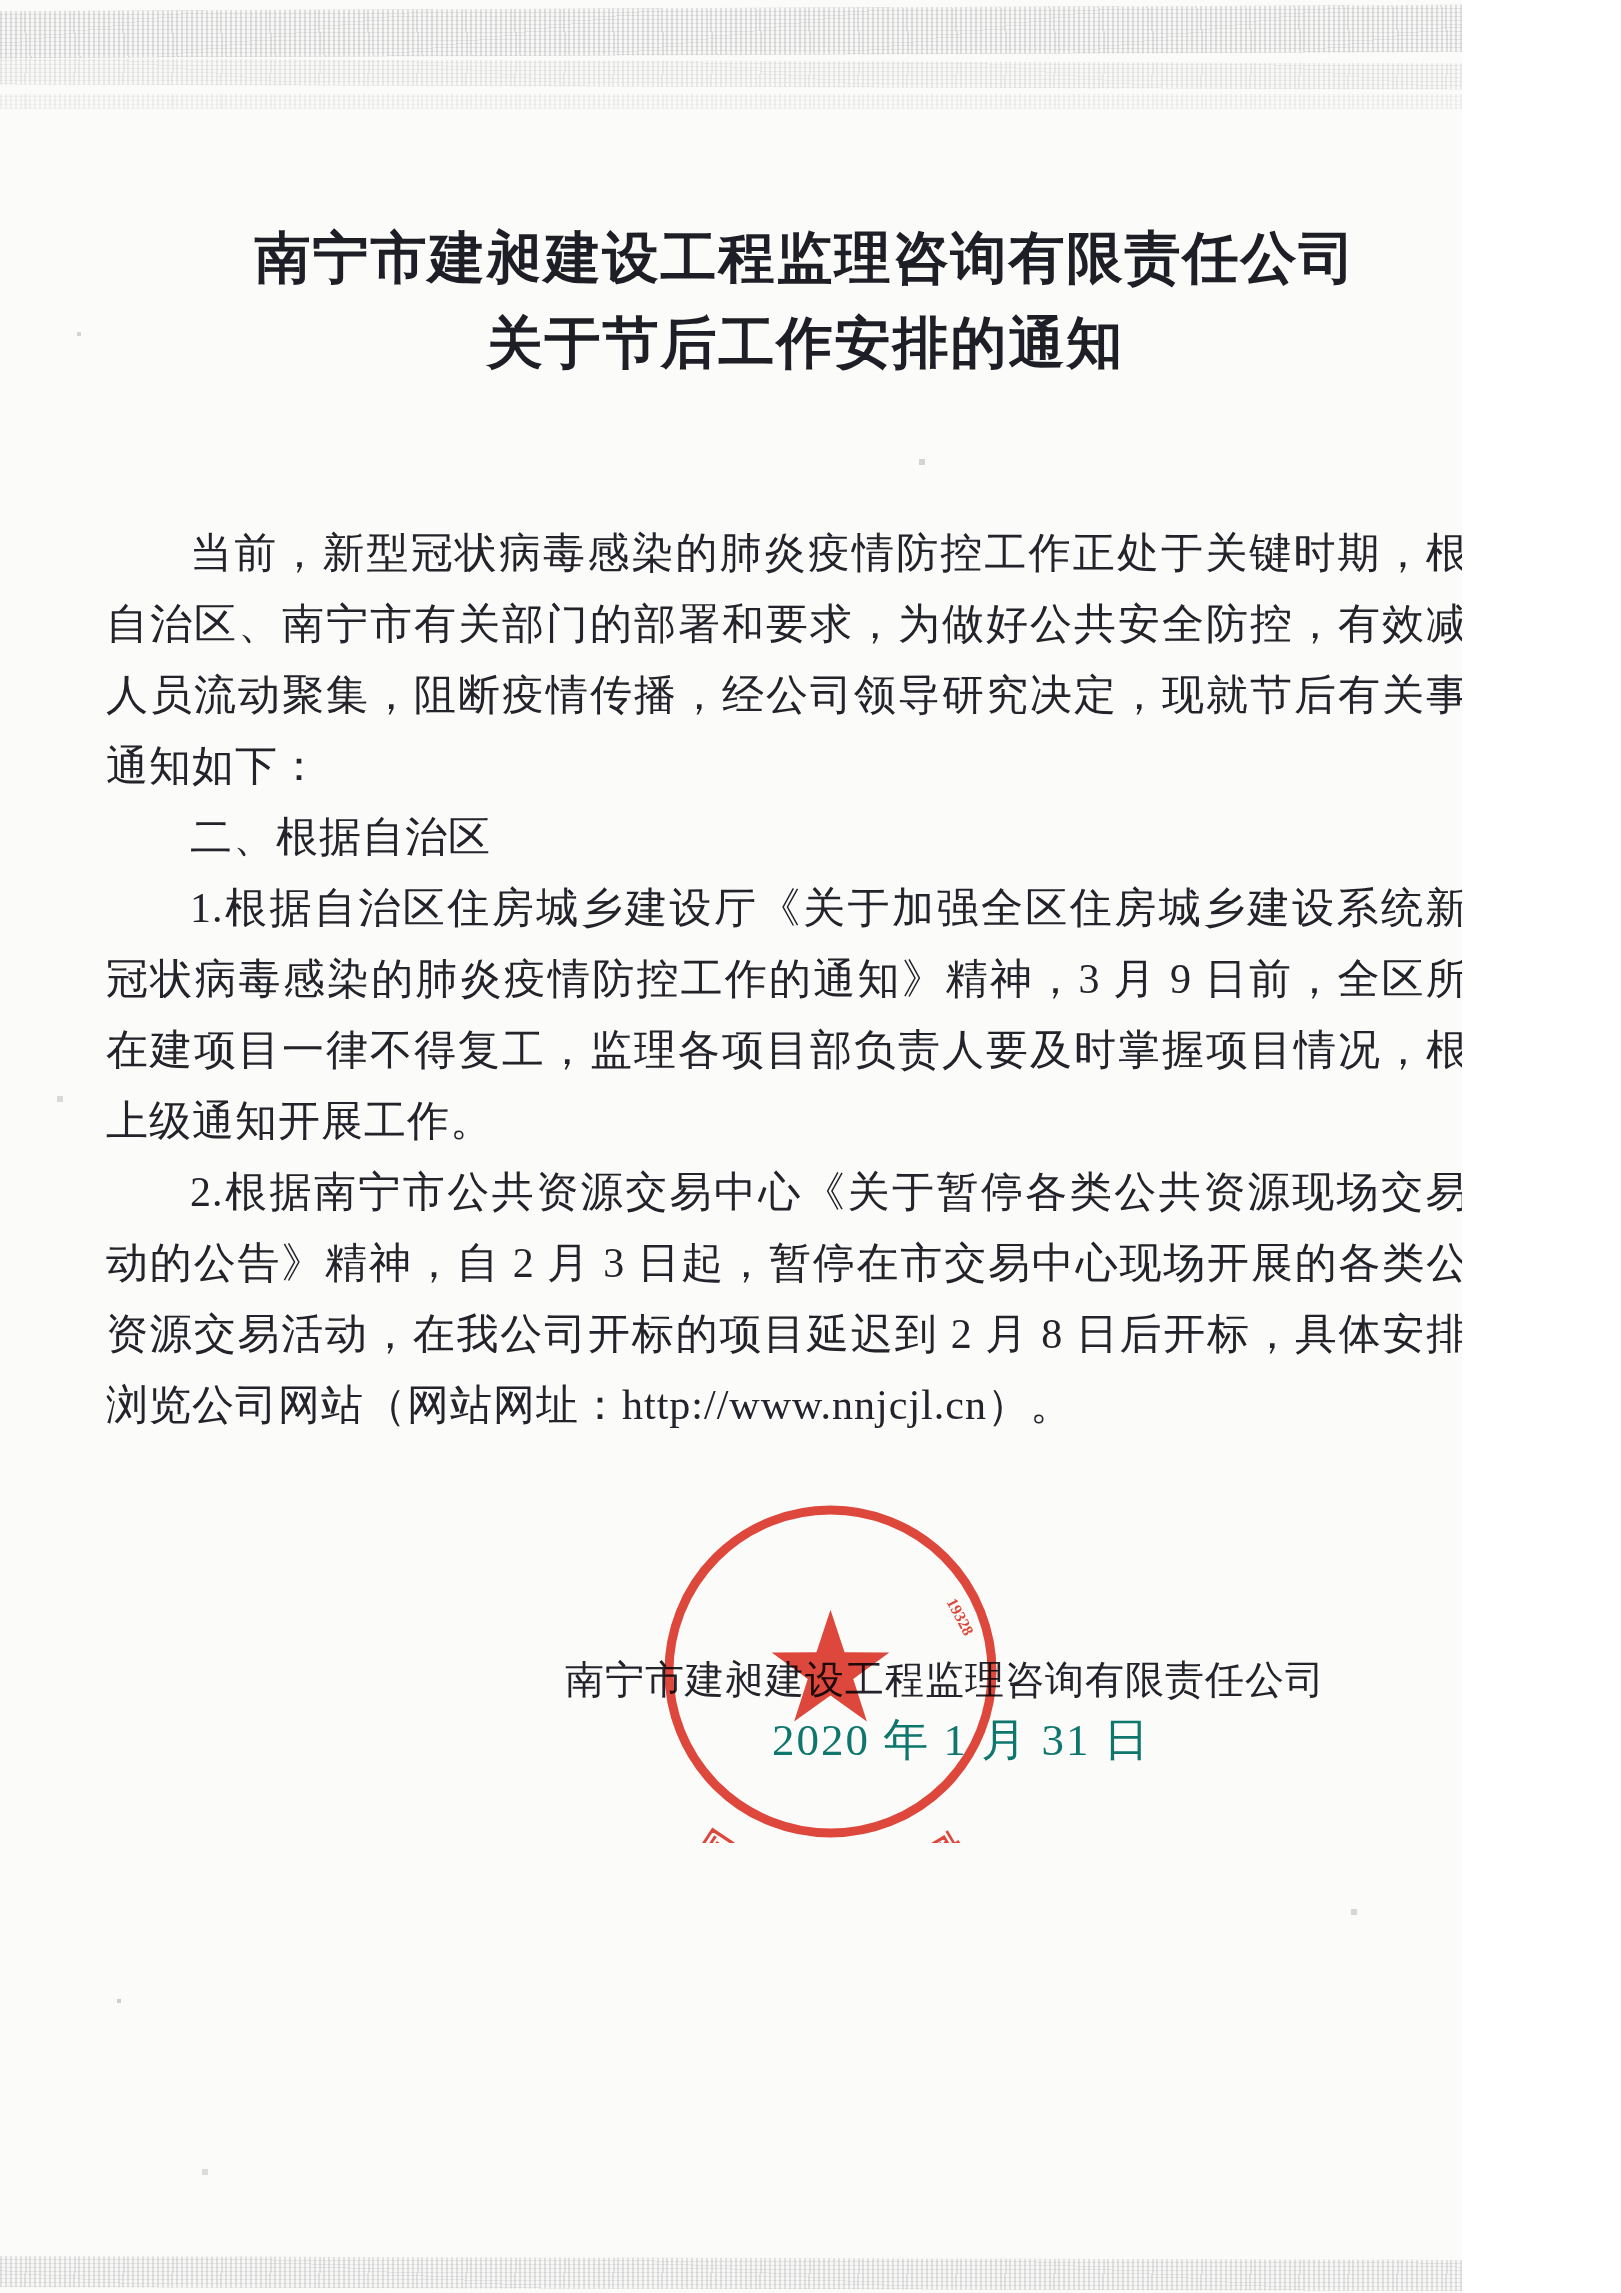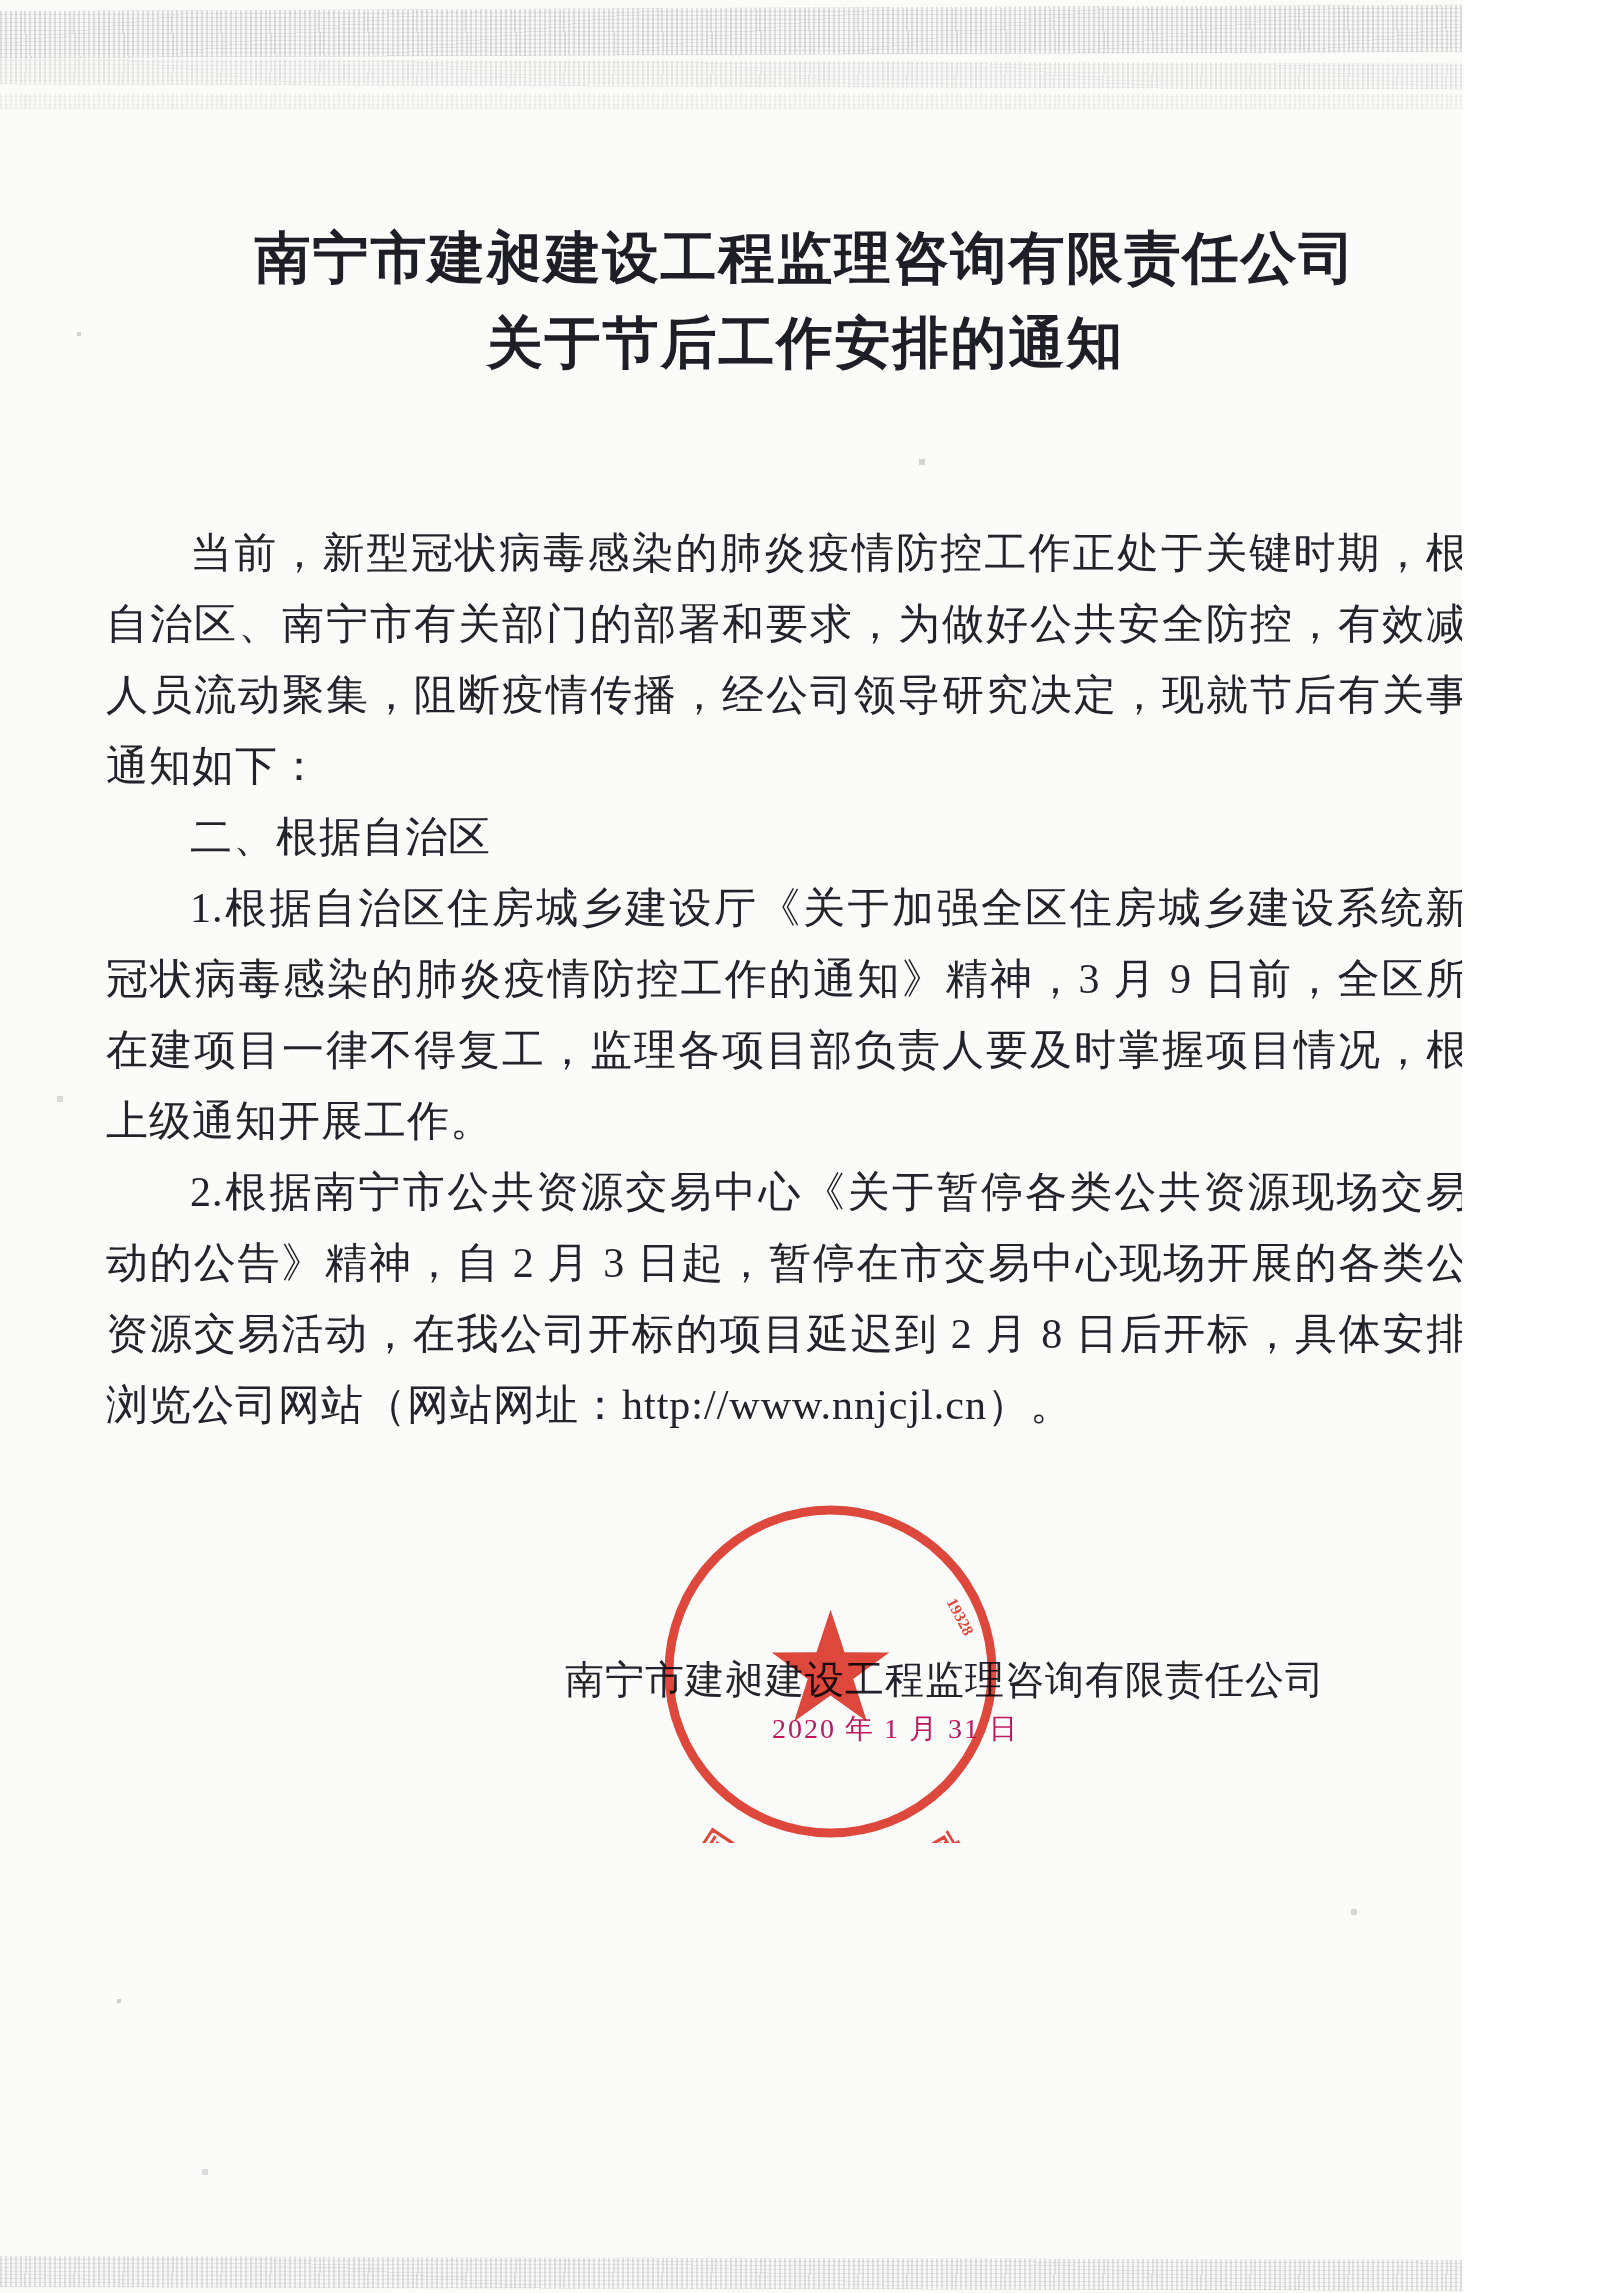--- a/index.html
+++ b/index.html
@@ -78,23 +78,23 @@
     left: 565px;
     font-size: 39px;
     letter-spacing: 1px;
     color: #23232b;
     z-index: 1;
   }
   .sig-date {
     position: absolute;
     top: 1710px;
     left: 772px;
-    font-size: 28px;
+    font-size: 45px;
     letter-spacing: 2px;
-    color: #be185d;
+    color: #0f766e;
     z-index: 1;
   }
 
   .seal {
     position: absolute;
     top: 1500px;
     left: 659px;
     width: 343px;
     height: 343px;
     mix-blend-mode: multiply;

